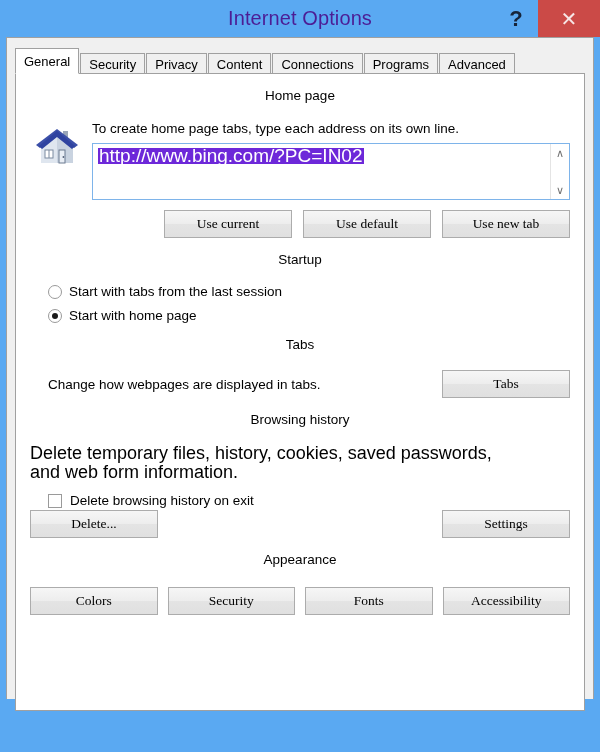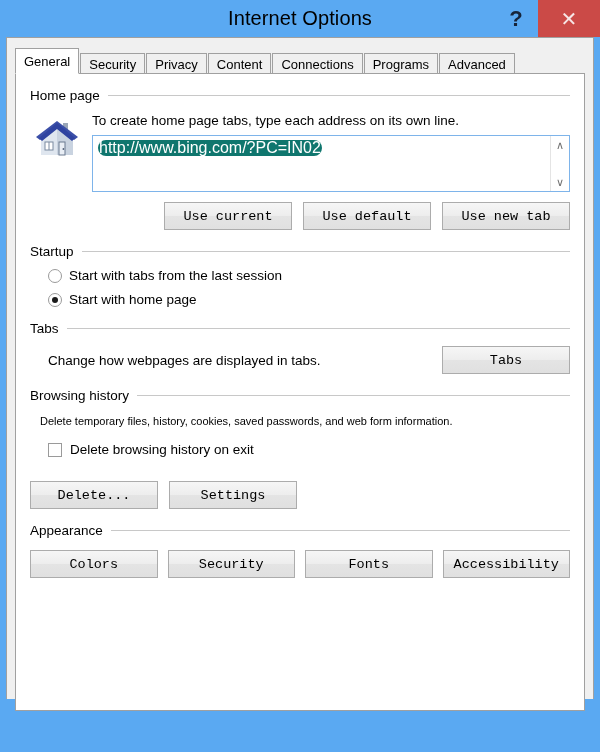--- a/index.html
+++ b/index.html
@@ -30,21 +30,21 @@
   .titlebar {
     position: relative;
     height: 37px;
     background: #5aa9f2;
     display: flex;
     align-items: center;
     justify-content: center;
   }
   .title-text {
     font-size: 20px;
-    color: #000000;
+    color: #4c1d95;
     letter-spacing: .1px;
     font-family: "Liberation Sans", sans-serif;
   }
   .titlebar-buttons {
     position: absolute;
     right: 0;
     top: 0;
     height: 37px;
     display: flex;
     align-items: stretch;
@@ -128,20 +128,21 @@
     padding: 0 14px;
     z-index: 2;
   }
 
   
   .group-head {
     display: flex;
     align-items: center;
     gap: 8px;
     margin-top: 14px;
+    flex-direction: column;
   }
   .group-head .label {
     font-size: 13.5px;
     color: #000;
     white-space: nowrap;
   }
   .group-head .rule {
     flex: 1;
     height: 1px;
     background: #c8c8c8;
@@ -171,26 +172,25 @@
     position: relative;
     height: 57px;
     box-sizing: border-box;
     border: 1px solid #7eb4ea;
     background: #ffffff;
     padding: 4px 5px;
     overflow: hidden;
   }
   .url-selected {
     display: inline-block;
-    background: #0f766e;
+    background: #6d28d9;
     color: #ffffff;
-    font-size: 16px;
+    font-size: 19px;
     padding: 0 1px;
     line-height: 16px;
-    border-radius: 8px;
   }
   .url-scroll {
     position: absolute;
     right: 0;
     top: 0;
     bottom: 0;
     width: 19px;
     background: #ffffff;
     border-left: 1px solid #e4e4e4;
     display: flex;
@@ -211,21 +211,21 @@
   .btn {
     display: inline-flex;
     align-items: center;
     justify-content: center;
     box-sizing: border-box;
     height: 28px;
     background: linear-gradient(to bottom, #f6f6f6 0%, #ededed 50%, #e4e4e4 51%, #e0e0e0 100%);
     border: 1px solid #acacac;
     font-size: 13.5px;
     color: #000;
-    font-family: Liberation Mono, monospace;
+    font-family: Liberation Serif, serif;
     cursor: default;
     padding: 0 6px;
   }
   .btn.disabled {
     color: #a16207;
     background: #f0f0f0;
     border-color: #cfcfcf;
   }
   .btn.default {
     border: 1px solid #3c93d8;
@@ -276,46 +276,45 @@
     display: flex;
     align-items: center;
     justify-content: space-between;
     margin-top: 10px;
   }
   .tabs-row .text { font-size: 13.5px; margin-left: 18px; }
   .tabs-row .btn { width: 128px; }
 
   
   .bh-text {
-    font-size: 11px;
+    font-size: 18px;
     margin-top: 9px;
-    margin-left: 10px;
     line-height: 19px;
     max-width: 470px;
   }
   .check-row {
     display: flex;
     align-items: center;
     margin-top: 11px;
     margin-left: 18px;
   }
   .checkbox {
     width: 14px;
     height: 14px;
     border: 1px solid #9a9a9a;
     background: #ffffff;
     margin-right: 8px;
     flex: none;
     box-sizing: border-box;
   }
   .bh-btn-row {
     display: flex;
-    justify-content: flex-start;
+    justify-content: space-between;
     gap: 11px;
-    margin-top: 24px;
+    margin-top: 2px;
   }
   .bh-btn-row .btn { width: 128px; }
 
   
   .ap-btn-row {
     display: flex;
     justify-content: space-between;
     gap: 10px;
     margin-top: 12px;
   }

